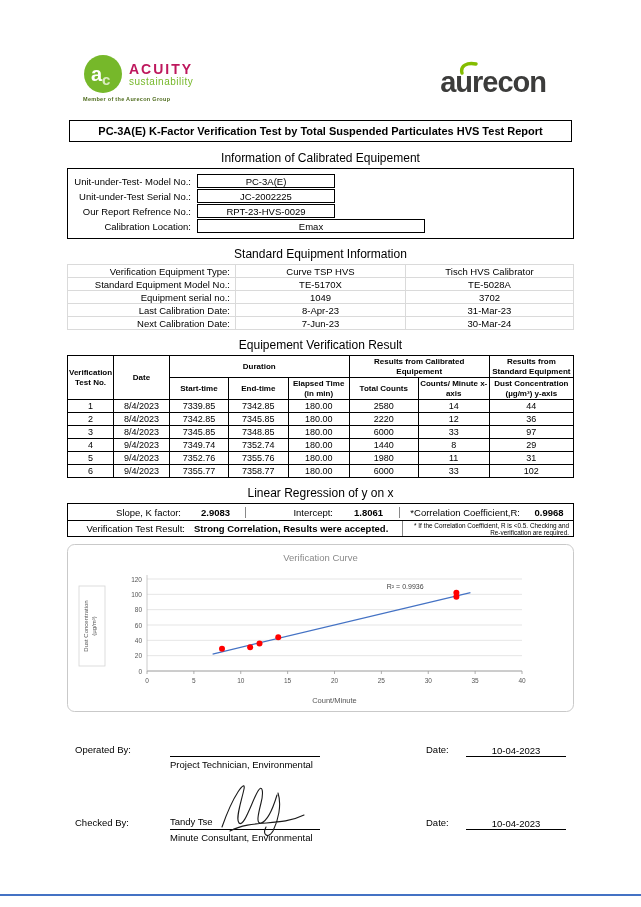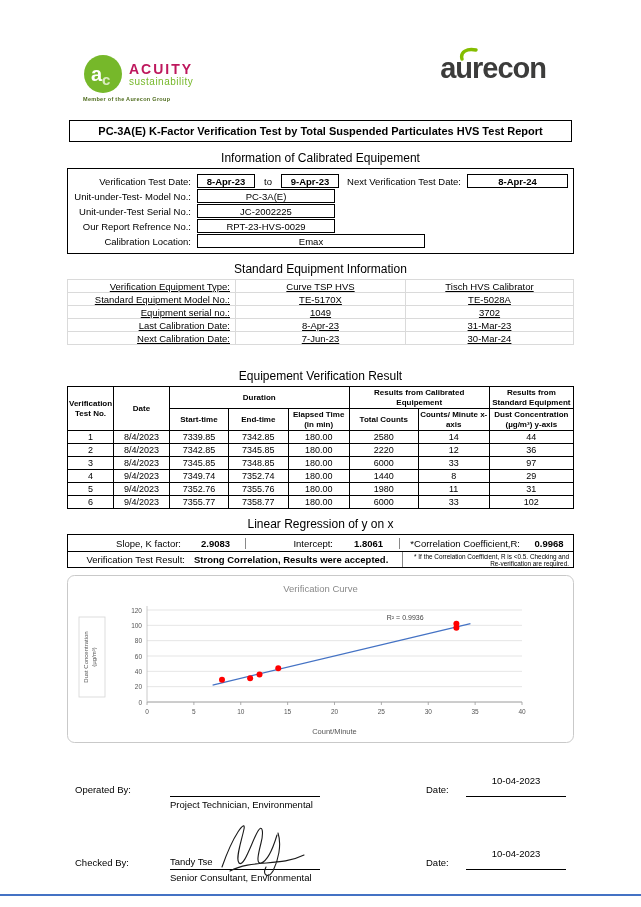--- a/index.html
+++ b/index.html
@@ -7,21 +7,21 @@
   body{width:641px;height:907px;font-family:"Liberation Sans",sans-serif;color:#000;position:relative;overflow:hidden;}
   .page{position:relative;width:641px;height:907px;padding:54px 67px 0;}
 
   
   .logo-row{display:flex;justify-content:space-between;align-items:flex-start;height:54px;margin-bottom:12px;}
   .acuity{margin-left:16px;}
   .acuity-top{display:flex;align-items:center;gap:6px;}
   .acuity-name{font-size:14px;font-weight:bold;color:#be185d;letter-spacing:2px;line-height:14px;}
   .acuity-sub{font-size:10px;color:#76B82A;letter-spacing:.5px;line-height:11px;}
   .acuity-tagline{font-size:5.5px;color:#4e6b1c;font-weight:bold;margin-top:2px;letter-spacing:.3px;}
-  .aurecon{position:relative;margin-right:28px;}
+  .aurecon{position:relative;margin-right:28px;margin-top:14px;}
   .aurecon-name{font-size:29px;font-weight:bold;color:#3C3C3B;letter-spacing:-1px;line-height:28px;}
   .aurecon-accent{position:absolute;left:19px;top:-7px;}
 
   
   .title-box{border:1.4px solid #000;height:22px;display:flex;align-items:center;justify-content:center;font-weight:bold;font-size:11px;margin:0 2px 9px;}
 
   .sec-h{text-align:center;font-weight:normal;font-size:12px;margin:2px 0 3px;}
 
   
   .info-box{border:1px solid #000;padding:4px 5px;margin-bottom:8px;}
@@ -31,21 +31,21 @@
   .bold{font-weight:bold;}
   .w124{width:124px;flex:none;}
   .w58{width:58px;flex:none;}
   .w128{width:128px;flex:none;}
   .w138{width:138px;flex:none;}
   .w240{width:228px;flex:none;}
   .grow{flex:1;}
   .to{width:26px;text-align:center;font-size:9.5px;flex:none;}
 
   
-  table.std{width:100%;border-collapse:collapse;border:1.3px solid #000;margin-bottom:24px;text-decoration:underline;}
+  table.std{width:100%;border-collapse:collapse;border:1.3px solid #000;margin-bottom:8px;}
   .std td{border:1px solid #DADADA;font-size:9.5px;height:13px;padding:0 5px;text-align:center;}
   .std td.lblc{text-align:right;}
 
   
   table.res{width:100%;border-collapse:collapse;border:1.3px solid #000;margin-bottom:8px;}
   .res th,.res td{border:1px solid #000;text-align:center;vertical-align:middle;}
   .res th{font-size:8px;font-weight:bold;padding:1px 1px;line-height:1.2;}
   .res td{font-size:9px;height:13px;padding:0 2px;}
 
   
@@ -64,21 +64,21 @@
   
   .sig-block{display:flex;align-items:flex-end;margin:0 8px 16px;}
   .sig-lbl{font-size:9.5px;width:95px;flex:none;padding-bottom:16px;}
   .sig-mid{width:150px;flex:none;position:relative;}
   .sig-top{position:relative;height:42px;}
   .sig-name{font-size:9.5px;position:absolute;left:0;bottom:2px;}
   .scribble{position:absolute;}
   .sig-line{border-top:1px solid #000;}
   .sig-title{font-size:9.5px;padding-top:2px;height:14px;white-space:nowrap;}
   .date-lbl{font-size:9.5px;margin-left:106px;width:40px;flex:none;padding-bottom:16px;}
-  .date-box{flex:1;border-bottom:1px solid #000;text-align:center;font-size:9.5px;padding-bottom:10px;margin-bottom:14px;}
+  .date-box{flex:1;border-bottom:1px solid #000;text-align:center;font-size:9.5px;padding-bottom:0;margin-bottom:14px;}
 
   .footer-rule{position:absolute;left:0;right:0;bottom:11px;height:2px;background:#4472C4;}
 </style>
 </head>
 <body>
 
 <div class="page">
 
   <div class="logo-row">
     <div class="acuity">
@@ -100,28 +100,20 @@
         <path d="M3 12 C1 5 8 1 17 3" stroke="#84BD00" stroke-width="3.4" fill="none" stroke-linecap="round"></path>
       </svg>
       <span class="aurecon-name">aurecon</span>
     </div>
   </div>
 
   <div class="title-box">PC-3A(E)  K-Factor Verification Test by Total Suspended Particulates HVS Test Report</div>
 
   <div class="sec-h">Information of Calibrated Equipement</div>
   <div class="info-box">
-    <div class="info-row">
-      <span class="lbl w124">Verification Test Date:</span>
-      <span class="vbox w58 bold">8-Apr-23</span>
-      <span class="to">to</span>
-      <span class="vbox w58 bold">9-Apr-23</span>
-      <span class="lbl w128">Next Verification Test Date:</span>
-      <span class="vbox grow bold">8-Apr-24</span>
-    </div>
     <div class="info-row">
       <span class="lbl w124">Unit-under-Test- Model No.:</span>
       <span class="vbox w138">PC-3A(E)</span>
     </div>
     <div class="info-row">
       <span class="lbl w124">Unit-under-Test Serial No.:</span>
       <span class="vbox w138">JC-2002225</span>
     </div>
     <div class="info-row">
       <span class="lbl w124">Our Report Refrence No.:</span>
@@ -344,21 +336,21 @@
   <div class="sig-block">
     <span class="sig-lbl">Checked By:</span>
     <div class="sig-mid">
       <div class="sig-top">
         <svg class="scribble" style="left:46px;bottom:-8px;" width="96" height="60" viewBox="0 0 96 60">
           <path d="M6 50 C18 16 30 2 28 12 C26 22 19 42 23 46 C28 51 36 24 42 14 C46 7 48 14 45 26 C42 38 40 47 45 46 C52 44 58 28 61 18 M62 16 C66 28 62 44 57 54 C52 62 46 58 50 50 M14 54 C36 42 64 50 88 38" stroke="#1a1a1a" stroke-width="1.1" fill="none" stroke-linecap="round"></path>
         </svg>
         <span class="sig-name">Tandy Tse</span>
       </div>
       <div class="sig-line"></div>
-      <div class="sig-title">Senior Consultant, Environmental</div>
+      <div class="sig-title">Minute Consultant, Environmental</div>
     </div>
     <span class="date-lbl">Date:</span>
     <div class="date-box">
       <span>10-04-2023</span>
     </div>
   </div>
 
   <div class="footer-rule"></div>
 </div>
 

